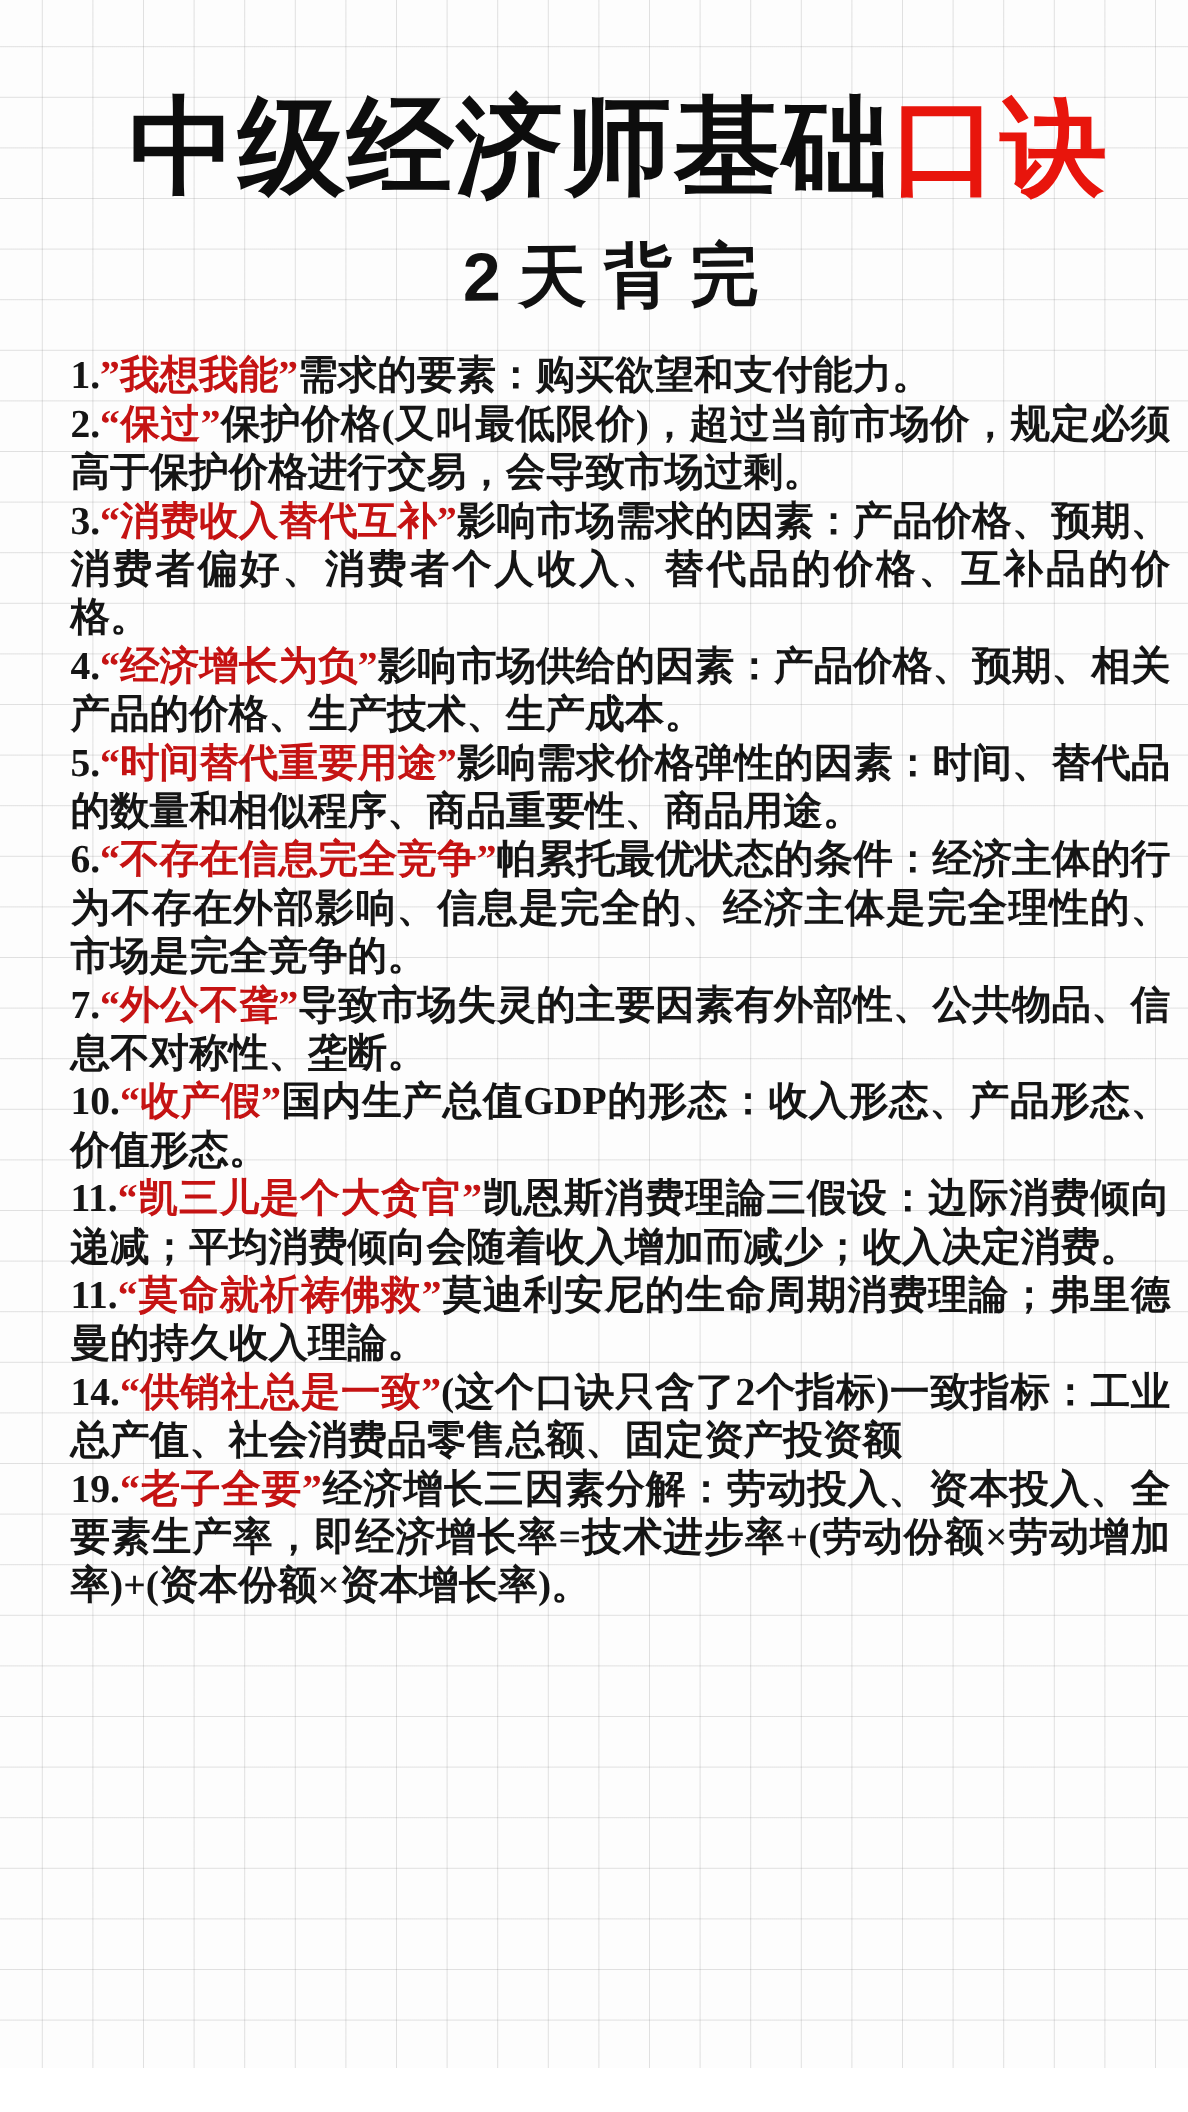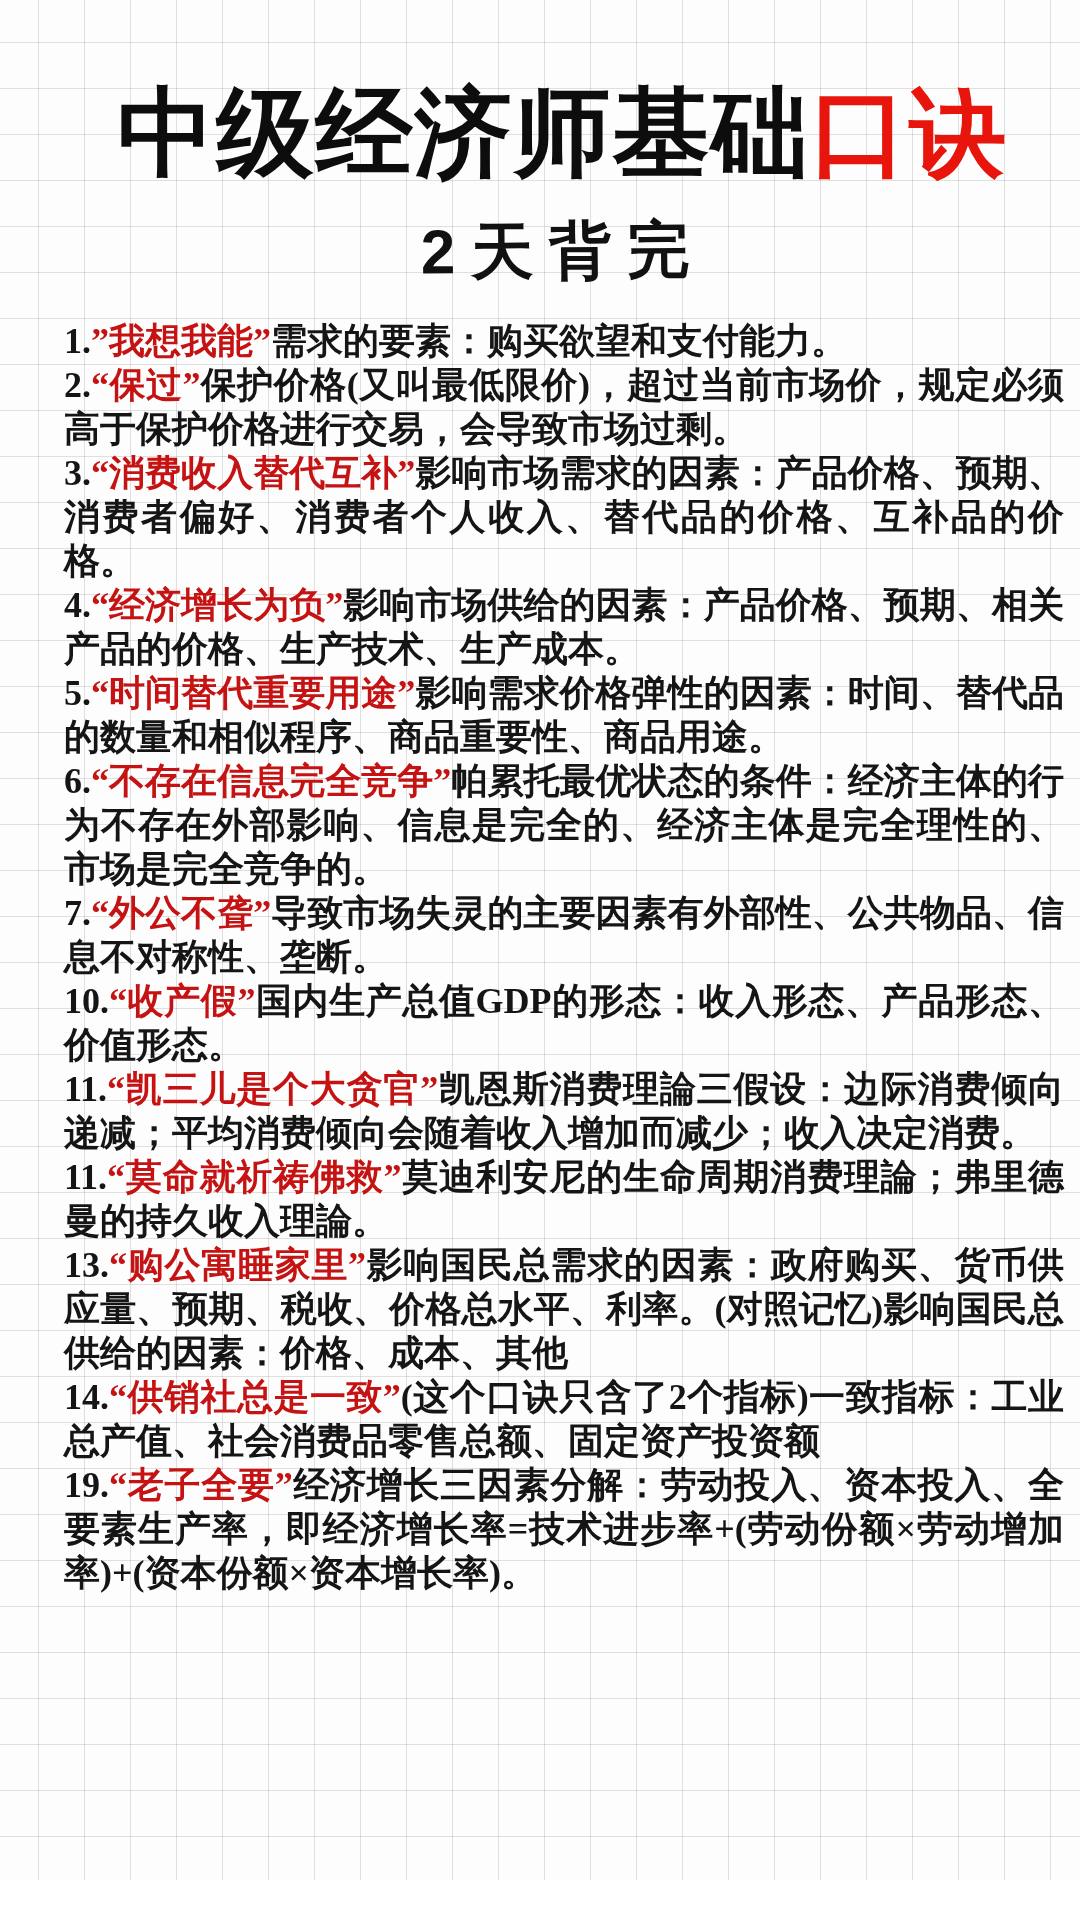--- a/index.html
+++ b/index.html
@@ -73,18 +73,17 @@
     <div class="item"><span class="num">1.</span><span class="mn">”我想我能”</span><span class="txt">需求的要素：购买欲望和支付能力。</span></div>
     <div class="item"><span class="num">2.</span><span class="mn">“保过”</span><span class="txt">保护价格(又叫最低限价)，超过当前市场价，规定必须高于保护价格进行交易，会导致市场过剩。</span></div>
     <div class="item"><span class="num">3.</span><span class="mn">“消费收入替代互补”</span><span class="txt">影响市场需求的因素：产品价格、预期、消费者偏好、消费者个人收入、替代品的价格、互补品的价格。</span></div>
     <div class="item"><span class="num">4.</span><span class="mn">“经济增长为负”</span><span class="txt">影响市场供给的因素：产品价格、预期、相关产品的价格、生产技术、生产成本。</span></div>
     <div class="item"><span class="num">5.</span><span class="mn">“时间替代重要用途”</span><span class="txt">影响需求价格弹性的因素：时间、替代品的数量和相似程序、商品重要性、商品用途。</span></div>
     <div class="item"><span class="num">6.</span><span class="mn">“不存在信息完全竞争”</span><span class="txt">帕累托最优状态的条件：经济主体的行为不存在外部影响、信息是完全的、经济主体是完全理性的、市场是完全竞争的。</span></div>
     <div class="item"><span class="num">7.</span><span class="mn">“外公不聋”</span><span class="txt">导致市场失灵的主要因素有外部性、公共物品、信息不对称性、垄断。</span></div>
     <div class="item"><span class="num">10.</span><span class="mn">“收产假”</span><span class="txt">国内生产总值GDP的形态：收入形态、产品形态、价值形态。</span></div>
     <div class="item"><span class="num">11.</span><span class="mn">“凯三儿是个大贪官”</span><span class="txt">凯恩斯消费理論三假设：边际消费倾向递减；平均消费倾向会随着收入增加而减少；收入决定消费。</span></div>
     <div class="item"><span class="num">11.</span><span class="mn">“莫命就祈祷佛救”</span><span class="txt">莫迪利安尼的生命周期消费理論；弗里德曼的持久收入理論。</span></div>
-    <div class="item"><span class="num">13.</span><span class="mn">“购公寓睡家里”</span><span class="txt">影响国民总需求的因素：政府购买、货币供应量、预期、税收、价格总水平、利率。(对照记忆)影响国民总供给的因素：价格、成本、其他</span></div>
     <div class="item"><span class="num">14.</span><span class="mn">“供销社总是一致”</span><span class="txt">(这个口诀只含了2个指标)一致指标：工业总产值、社会消费品零售总额、固定资产投资额</span></div>
     <div class="item"><span class="num">19.</span><span class="mn">“老子全要”</span><span class="txt">经济增长三因素分解：劳动投入、资本投入、全要素生产率，即经济增长率=技术进步率+(劳动份额×劳动增加率)+(资本份额×资本增长率)。</span></div>
   </div>
 
 </div>
 
 </body></html>

